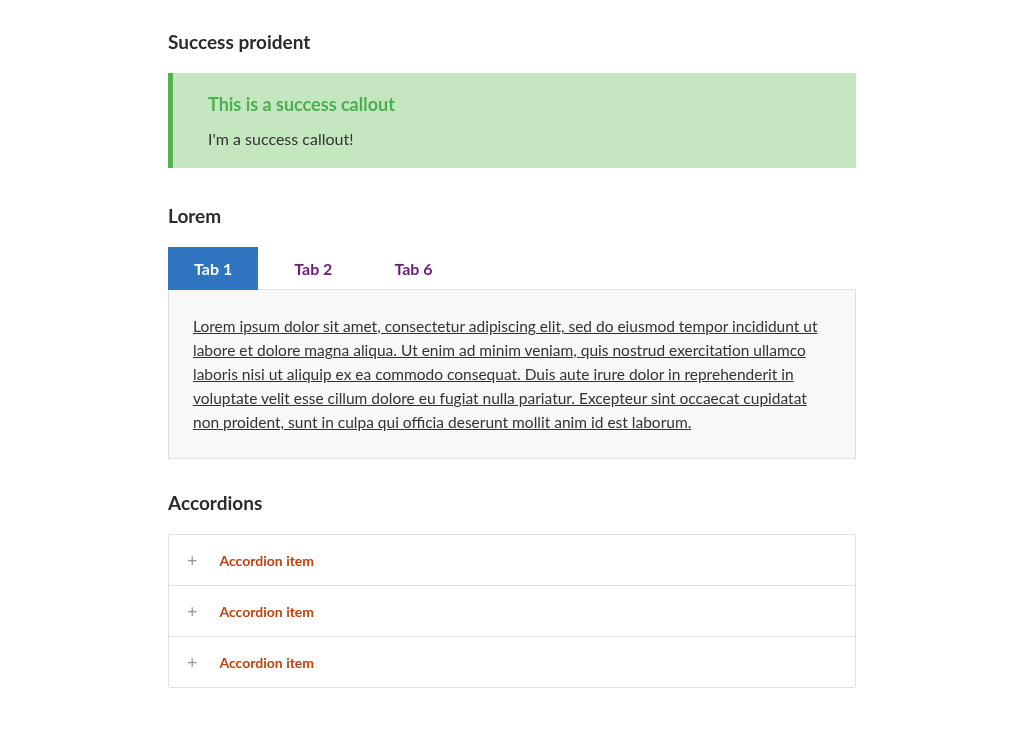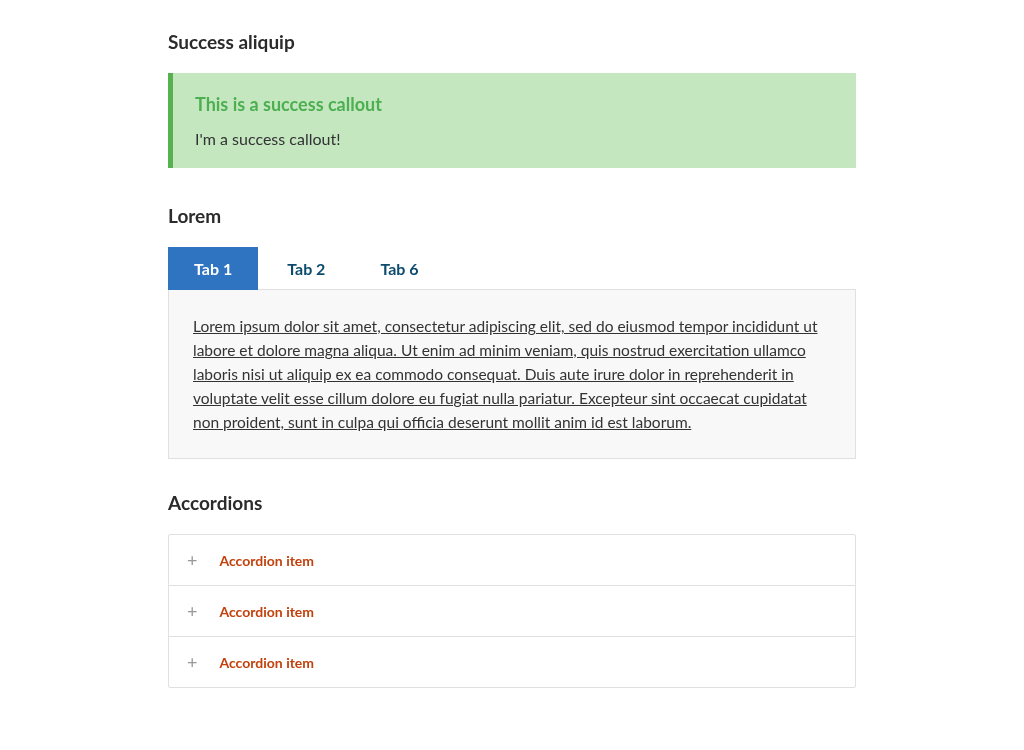--- a/index.html
+++ b/index.html
@@ -16,50 +16,50 @@
     }
     .section-heading {
       font-size: 19px;
       font-weight: 700;
       color: #2b2b2b;
       margin-bottom: 20px;
     }
     .callout {
       background: #c4e7c0;
       border-left: 5px solid #57b14e;
-      padding: 20px 22px;
+      padding: 20px 35px;
       margin-bottom: 36px;
     }
     .callout-title {
       font-size: 18px;
       font-weight: 700;
       color: #4caf50;
       margin-bottom: 14px;
     }
     .callout-body {
       font-size: 16px;
       color: #333;
     }
     .tabs-container {
       margin-bottom: 32px;
     }
     .tab-list {
       display: flex;
-      gap: 3px;
+      gap: 10px;
       position: relative;
       z-index: 1;
     }
     .tab {
       padding: 12px 26px;
       font-size: 16px;
       font-weight: 700;
       cursor: pointer;
       background: transparent;
       border: none;
-      color: #0c4a6e;
+      color: #701a75;
       font-family: inherit;
     }
     .tab.active {
       background: #2f74c0;
       color: #ffffff;
     }
     .tab-panel {
       border: 1px solid #e0e0e0;
       background: #f8f8f8;
       padding: 24px 24px;
@@ -94,21 +94,21 @@
     }
     .accordion-label {
       font-size: 14px;
       font-weight: 700;
       color: #c2410c;
     }
   </style>
 </head>
 <body>
 
-<h3 class="section-heading">Success aliquip</h3>
+<h3 class="section-heading">Success proident</h3>
 
 <div class="callout">
   <div class="callout-title">This is a success callout</div>
   <div class="callout-body">I'm a success callout!</div>
 </div>
 
 <h3 class="section-heading">Lorem</h3>
 
 <div class="tabs-container">
   <div class="tab-list">

